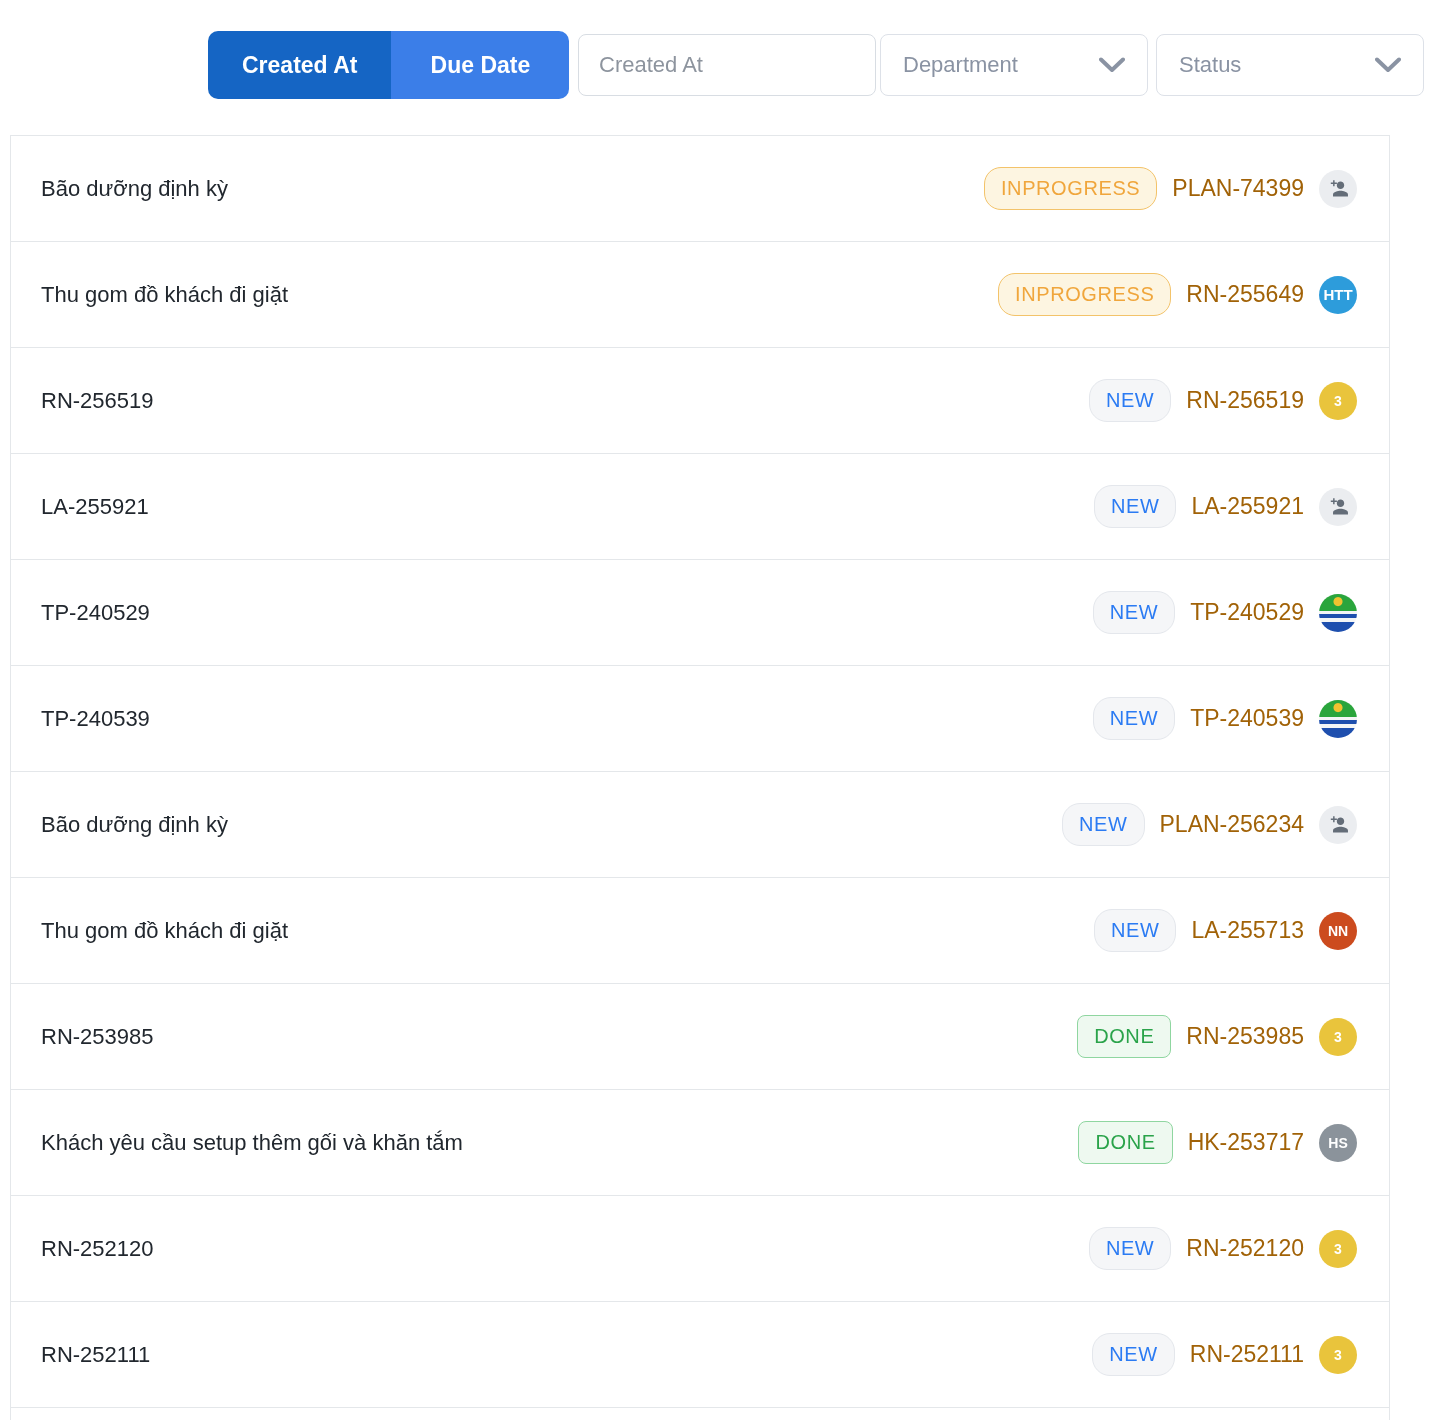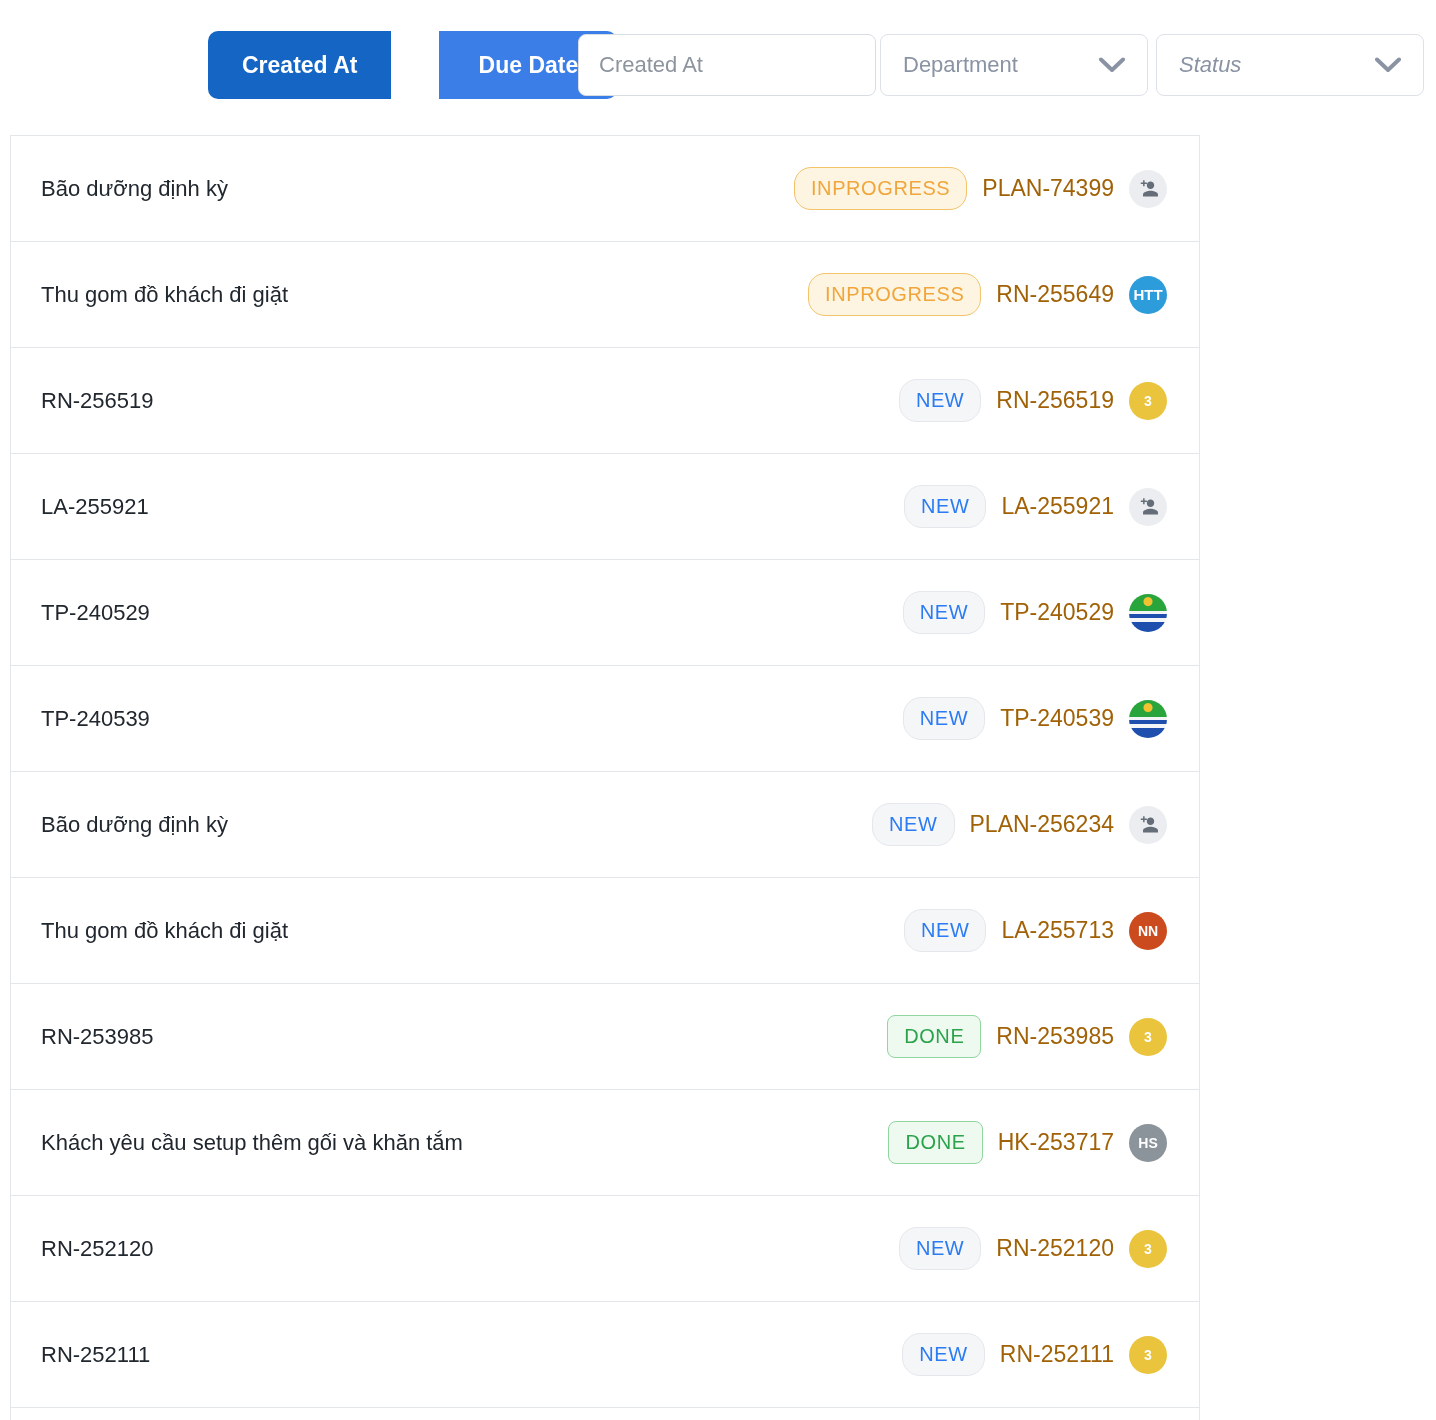--- a/index.html
+++ b/index.html
@@ -13,38 +13,38 @@
   .toggle {
     position: absolute; left: 208px; top: 16px; height: 68px;
     display: flex; border-radius: 10px; overflow: hidden;
   }
   .toggle .seg {
     border: none; cursor: pointer; color: #ffffff; font-weight: 700;
     font-size: 23px; font-family: inherit; padding: 0 34px; height: 68px;
     display: flex; align-items: center; justify-content: center; min-width: 178px;
   }
   .toggle .seg.active { background: var(--toggle-active-bg, #1565c4); }
-  .toggle .seg.inactive { background: var(--toggle-inactive-bg, #3b7ee8); margin-left: 48px; }
+  .toggle .seg.inactive { background: var(--toggle-inactive-bg, #3b7ee8); }
   .date-input {
     position: absolute; left: 578px; top: 19px; width: 298px; height: 62px;
     border: 1.5px solid #d8dde3; border-radius: 8px; padding: 0 20px;
     font-size: 22px; font-family: inherit; color: #3a424c; outline: none;
   }
   .date-input::placeholder { color: #8d949e; }
   .select {
     position: absolute; top: 19px; width: 268px; height: 62px;
     border: 1.5px solid #dde1e8; border-radius: 8px; background: #fff;
     display: flex; align-items: center; justify-content: space-between;
     padding: 0 22px; font-size: 22px; color: var(--muted-text, #8a93a3); cursor: pointer;
   }
   .select.dept { left: 880px; }
-  .select.status { left: 1156px; font-style: italic; }
+  .select.status { left: 1156px; }
   .chev { width: 26px; height: 16px; flex: 0 0 auto; }
   .list {
-    position: absolute; left: 10px; top: 135px; width: 1190px; height: 1285px;
+    position: absolute; left: 10px; top: 135px; width: 1380px; height: 1285px;
     background: #fff; border: 1px solid var(--row-border, #e4e7ea); border-bottom: none;
   }
   .row {
     height: 106px; display: flex; align-items: center; justify-content: space-between;
     padding: 0 32px 0 30px; border-bottom: 1px solid var(--row-border, #e4e7ea);
     background: #fff; cursor: pointer;
   }
   .row-title { font-size: 22px; color: var(--title-text, #21272e); }
   .row-right { display: flex; align-items: center; gap: 15px; }
   .badge {

